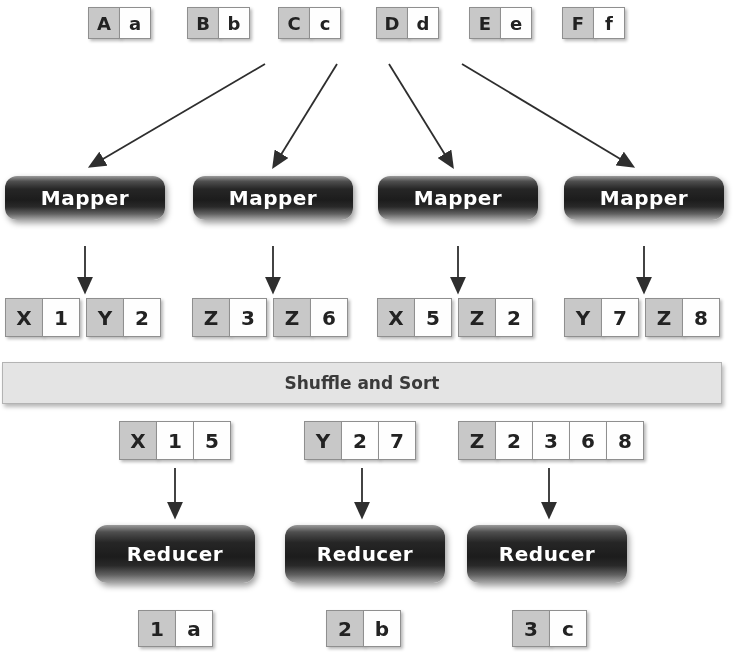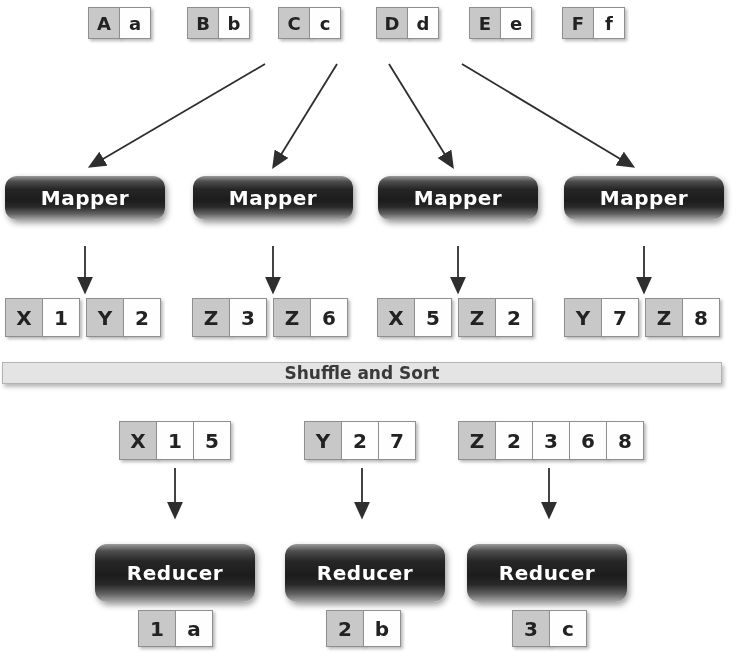--- a/index.html
+++ b/index.html
@@ -27,24 +27,24 @@
   .pair { display:flex; }
   .pair + .pair { margin-left:6px; }
 
   .gbox {
     position:absolute; width:160px; height:44px; border-radius:12px;
     display:flex; align-items:center; justify-content:center;
     background:linear-gradient(180deg,#9b9b9b 0%,#4f4f4f 12%,#262626 30%,#1c1c1c 55%,#292929 70%,#616161 86%,#aaaaaa 100%);
     box-shadow:2px 3px 6px rgba(0,0,0,0.40);
     color:var(--box-text,#fff); font-weight:bold; font-size:20px; letter-spacing:0.5px;
   }
-  .gbox.reducer { height:58px;margin-top:19px; }
+  .gbox.reducer { height:58px; }
 
   .bar {
-    position:absolute; left:2px; top:362px; width:720px; height:22px; box-sizing:border-box;
+    position:absolute; left:2px; top:362px; width:720px; height:42px; box-sizing:border-box;
     background:var(--bar-bg,#e4e4e4); border:1px solid var(--bar-border,#b3b3b3);
     box-shadow:2px 3px 4px rgba(0,0,0,0.28);
     display:flex; align-items:center; justify-content:center;
     font-weight:bold; font-size:17px; color:var(--bar-text,#3a3a3a);
   }
 </style>
 </head>
 <body>
 
 <div class="stage">

